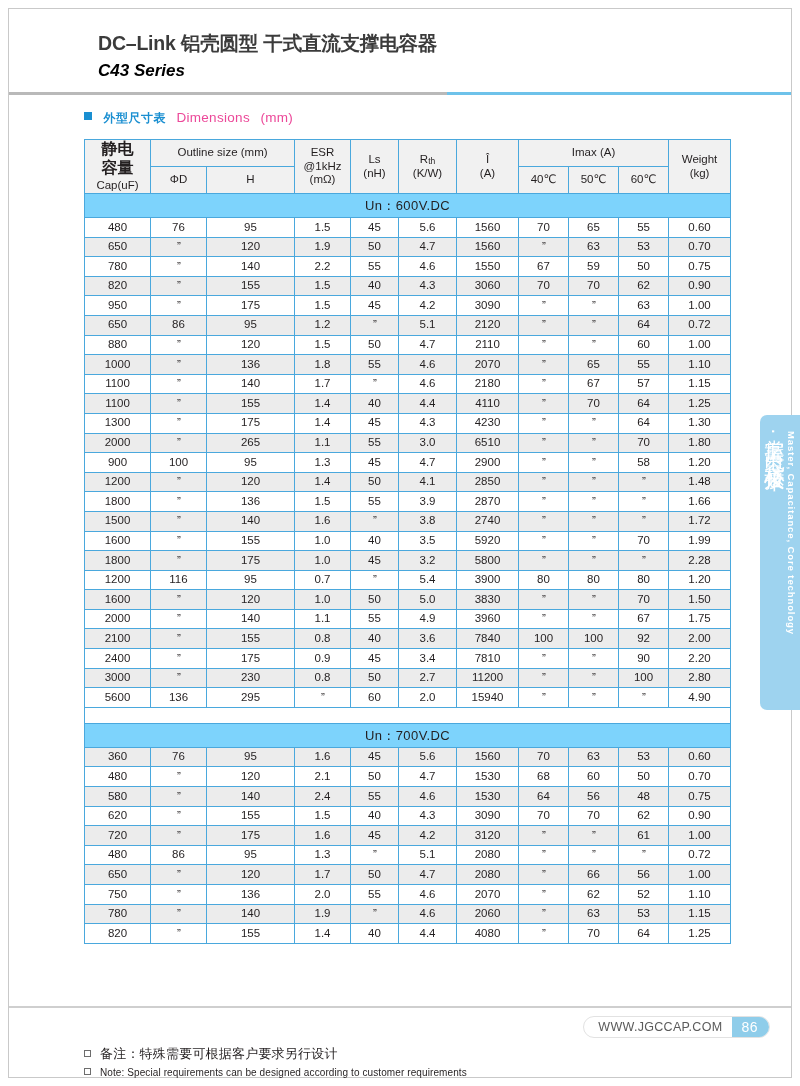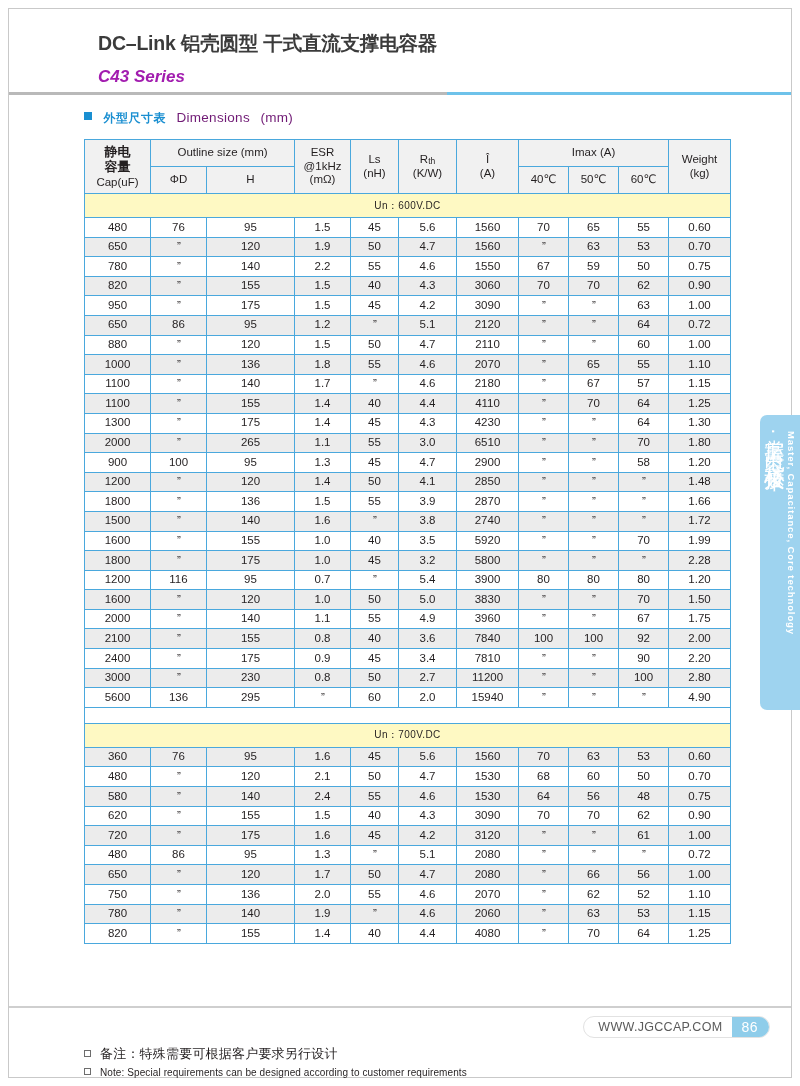--- a/index.html
+++ b/index.html
@@ -37,22 +37,22 @@
     font-size: 19.5px;
     font-weight: bold;
     color: #3b3b3b;
     letter-spacing: -0.2px;
     white-space: nowrap;
   }
   .title-line2 {
     font-size: 17px;
     font-weight: bold;
     font-style: italic;
-    color: #a21caf;
-    margin-top: 10px;
+    color: #000000;
+    margin-top: 4px;
     letter-spacing: 0px;
   }
   .brand-block {
     position: absolute;
     right: 12px; top: 14px;
     text-align: center;
     width: 260px;
   }
   .brand-logo {
     font-family: "Liberation Serif", "DejaVu Serif", serif;
@@ -104,21 +104,21 @@
     vertical-align: 2px;
   }
   .sec-cn {
     font-size: 12px;
     font-weight: bold;
     color: #1a8fd1;
     letter-spacing: 0.5px;
   }
   .sec-en {
     font-size: 13.5px;
-    color: #701a75;
+    color: #ec4899;
     margin-left: 6px;
     letter-spacing: 0.3px;
   }
 
   
   .table-wrap {
     position: absolute;
     left: 84px; top: 139px;
     width: 632px;
   }
@@ -138,35 +138,35 @@
     line-height: 1.18;
   }
   table.spec th {
     background: #f1f1f1;
     font-weight: normal;
   }
   .h-tall { height: 27px; }
   tr.datarow td { height: 19.6px; }
   tr.shaded td { background: #ececec; }
   tr.secband td {
-    background: #fef9c3;
+    background: #7dd3fc;
     height: 24px;
-    font-size: 10px;
+    font-size: 13px;
     letter-spacing: 0.4px;
   }
   tr.gaprow td {
     border-left: 1px solid #4aa8dd;
     border-right: 1px solid #4aa8dd;
     border-top: 1px solid #4aa8dd;
     border-bottom: 1px solid #4aa8dd;
     background: #ffffff;
     height: 16px;
   }
   .hdr-cap { line-height: 1.12; font-weight: bold; }
-  .hdr-cap .cn { font-size: 13px; font-weight: bold; display:block; }
+  .hdr-cap .cn { font-size: 16px; font-weight: bold; display:block; }
   .hdr-cap .en { font-size: 11.5px; font-weight: normal; display:block; margin-top:1px; }
   .sub { font-size: 8.5px; vertical-align: -1px; }
   .ditto { font-size: 11px; letter-spacing: -1px; }
   .two-line { line-height: 1.15; }
 
   
   col.c-cap { width: 66px; }
   col.c-phi { width: 56px; }
   col.c-h   { width: 88px; }
   col.c-esr { width: 56px; }

